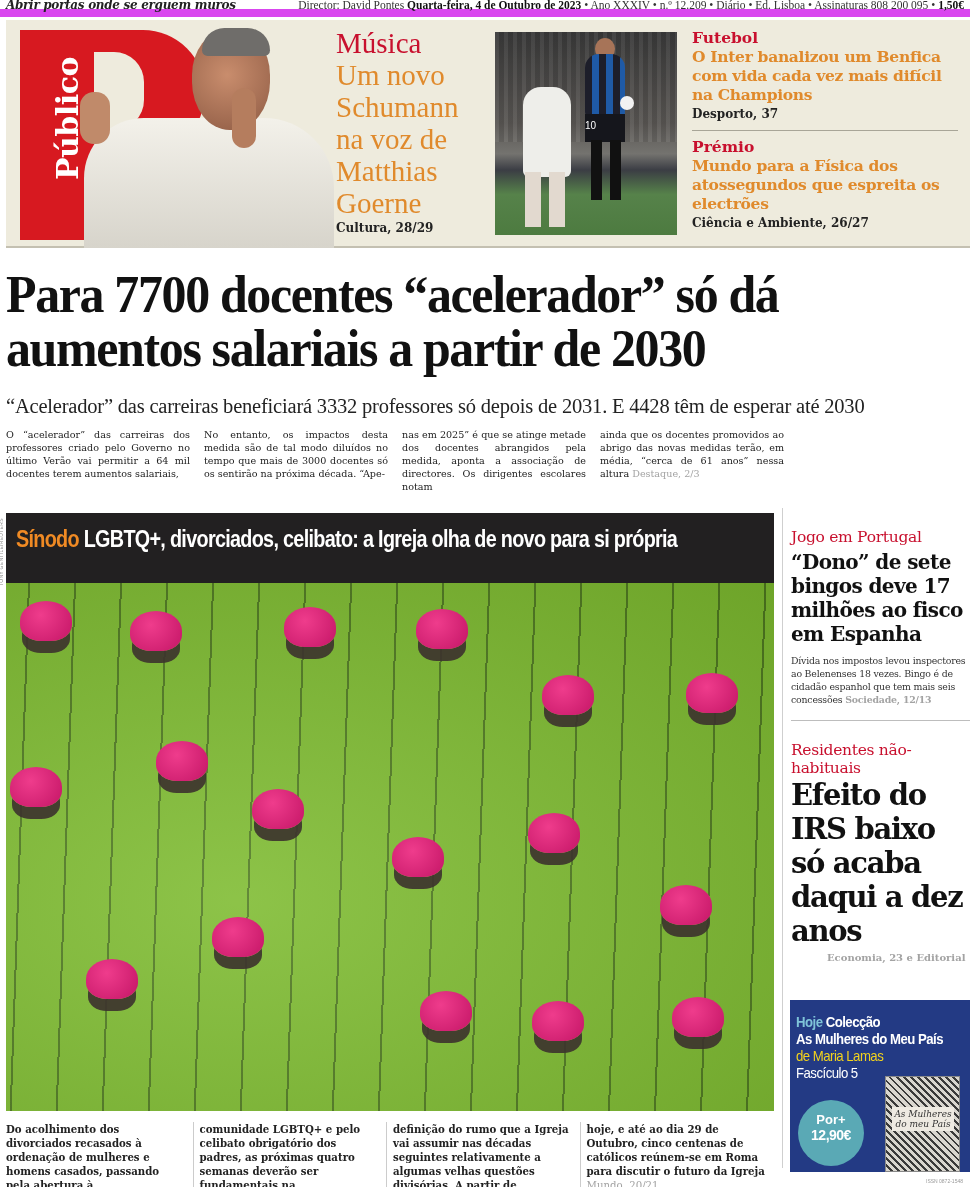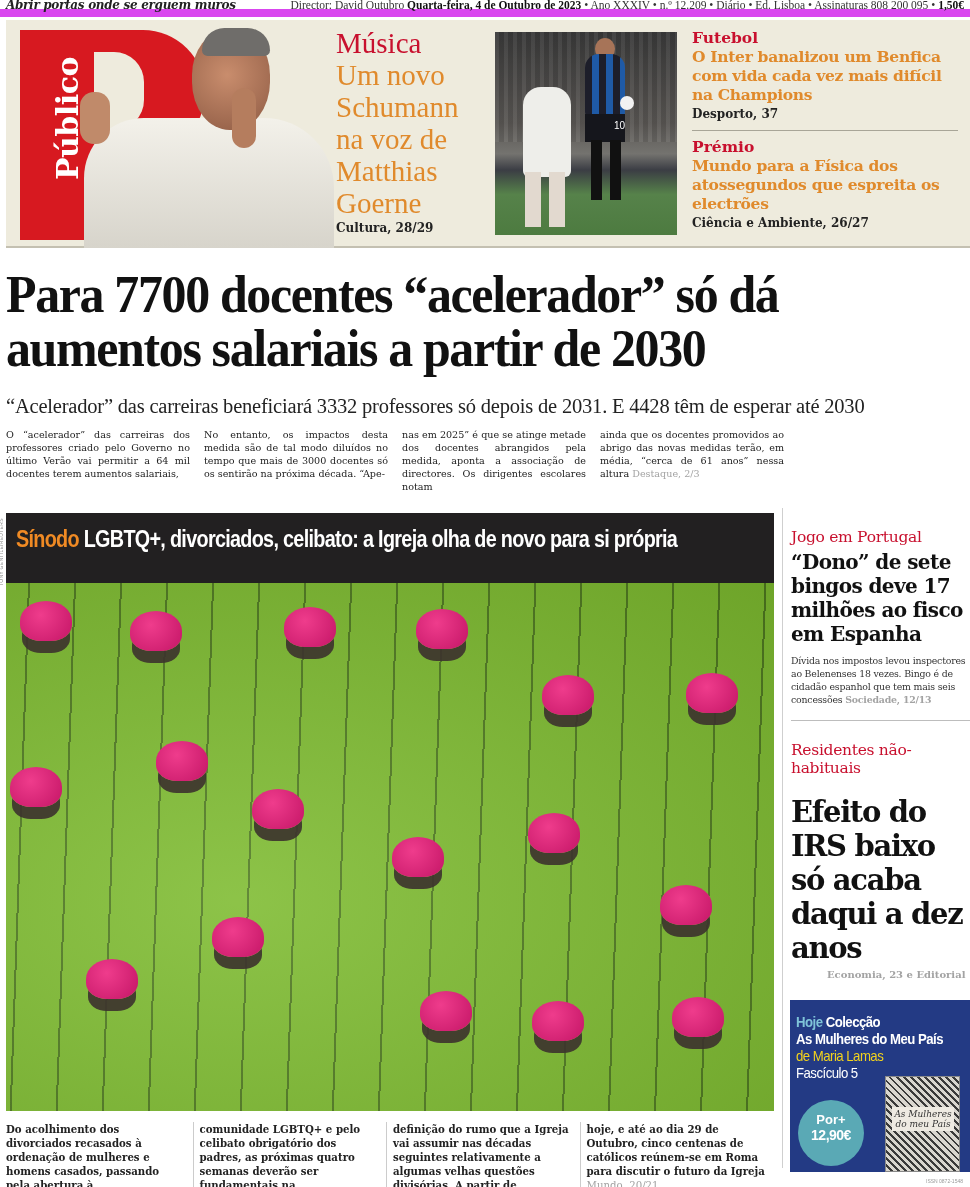--- a/index.html
+++ b/index.html
@@ -29,21 +29,21 @@
   .music .kicker { font-family: "Liberation Serif", serif; font-size: 29px; line-height: 31px; color: #c8102e; }
   .music .title { font-family: "Liberation Serif", serif; font-size: 29px; line-height: 32px; color: #e08a2c; }
   .music .section { font-family: "DejaVu Serif", serif; font-weight: bold; font-size: 12px; color: #222; margin-top: 2px; }
 
   .football-photo { position: absolute; left: 489px; top: 12px; width: 182px; height: 203px; background: linear-gradient(180deg,#3a3a3a 0%,#5a5754 45%,#74736f 60%,#3b3d44 68%, #56824a 80%, #4d7b40 100%); overflow: hidden; }
   .fp-crowd { position: absolute; left: 0; top: 0; width: 182px; height: 110px; background: repeating-linear-gradient(90deg, rgba(255,255,255,0.05) 0 4px, rgba(0,0,0,0.08) 4px 9px); }
   .fp-player1 { position: absolute; left: 28px; top: 55px; width: 48px; height: 90px; background: #eeeeea; border-radius: 18px 18px 6px 6px; }
   .fp-player1-legs { position: absolute; left: 30px; top: 140px; width: 40px; height: 55px; background: linear-gradient(90deg,#e2d9cf 0 40%, transparent 40% 60%, #e2d9cf 60%); }
   .fp-player2 { position: absolute; left: 90px; top: 22px; width: 40px; height: 62px; background: repeating-linear-gradient(90deg,#1d1e2a 0 7px,#1f5aa6 7px 14px); border-radius: 14px 14px 4px 4px; }
   .fp-player2-head { position: absolute; left: 100px; top: 6px; width: 20px; height: 22px; background: #a77458; border-radius: 50%; }
-  .fp-player2-shorts { position: absolute; left: 90px; top: 82px; width: 40px; height: 28px; background: #15161c; color: #fff; font-family: "Liberation Sans", sans-serif; font-size: 10px; text-align: right; padding-top: 6px; }
+  .fp-player2-shorts { position: absolute; left: 90px; top: 82px; width: 40px; height: 28px; background: #15161c; color: #fff; font-family: "Liberation Sans", sans-serif; font-size: 10px; text-align: left; padding-top: 6px; }
   .fp-player2-legs { position: absolute; left: 96px; top: 108px; width: 30px; height: 60px; background: linear-gradient(90deg,#111 0 35%, transparent 35% 65%, #111 65%); }
   .fp-ball { position: absolute; left: 125px; top: 64px; width: 14px; height: 14px; background: #f2f2f2; border-radius: 50%; }
 
   .side-stories { position: absolute; left: 686px; top: 8px; width: 272px; }
   .side-story .kicker { font-family: "DejaVu Serif", serif; font-weight: bold; font-size: 15.5px; line-height: 19px; color: #c8102e; }
   .side-story .title { font-family: "DejaVu Serif", serif; font-weight: bold; font-size: 15.5px; line-height: 19px; color: #e08a2c; letter-spacing: -0.3px; }
   .side-story .section { font-family: "DejaVu Serif", serif; font-weight: bold; font-size: 12px; line-height: 16px; color: #222; margin-top: 2px; }
   .side-divider { height: 1px; background: #a8a597; margin: 8px 6px 6px 0; }
 
   
@@ -67,21 +67,21 @@
   .synod-body .col { width: 192px; padding: 0 8px 0 0; font-family: "DejaVu Serif", serif; font-weight: bold; font-size: 10.2px; line-height: 14px; color: #222; border-right: 1px solid #ccc; margin-right: 6px; }
   .synod-body .col:last-child { border-right: none; margin-right: 0; }
   .synod-body .ref { font-weight: normal; color: #a3a3a3; }
 
   
   .right-col { position: absolute; left: 782px; top: 508px; width: 188px; border-left: 1px solid #cfcfcf; padding-left: 8px; height: 660px; }
   .rc-kicker { font-family: "DejaVu Serif", serif; font-size: 15.5px; line-height: 18px; color: #c8102e; letter-spacing: -0.3px; margin-top: 20px; }
   .rc-title1 { font-family: "DejaVu Serif", serif; font-weight: bold; font-size: 20px; line-height: 24px; color: #111; letter-spacing: -0.6px; margin-top: 4px; }
   .rc-deck { font-family: "DejaVu Serif", serif; font-size: 9.4px; line-height: 13px; color: #333; margin-top: 8px; letter-spacing: -0.2px; }
   .rc-divider { height: 1px; background: #bdbdbd; margin: 14px 0 8px 0; }
-  .rc-title2 { font-family: "DejaVu Serif", serif; font-weight: bold; font-size: 29px; line-height: 34px; color: #111; letter-spacing: -1.3px; margin-top: 18px; }
+  .rc-title2 { font-family: "DejaVu Serif", serif; font-weight: bold; font-size: 29px; line-height: 34px; color: #111; letter-spacing: -1.3px; margin-top: 1px; }
   .rc-section { font-family: "DejaVu Serif", serif; font-weight: bold; font-size: 10px; color: #a3a3a3; margin-top: 4px; margin-left: 36px; }
 
   .promo-box { position: absolute; left: 790px; top: 1000px; width: 180px; height: 172px; background: #233a84; overflow: hidden; }
   .pb-line { font-family: "Liberation Sans", sans-serif; font-weight: bold; font-size: 15px; line-height: 17px; color: #fff; letter-spacing: -0.6px; transform: scaleX(0.88); transform-origin: left top; white-space: nowrap; }
   .pb-text { position: absolute; left: 6px; top: 13px; }
   .pb-hoje { color: #7fc4d8; }
   .pb-author { color: #f2d21c; font-weight: normal; }
   .pb-fasc { font-weight: normal; }
   .pb-price { position: absolute; left: 8px; top: 100px; width: 66px; height: 66px; border-radius: 50%; background: #5aa9b5; color: #fff; font-family: "Liberation Sans", sans-serif; text-align: center; }
   .pb-price .p1 { font-size: 13px; margin-top: 12px; font-weight: bold; }
@@ -89,21 +89,21 @@
   .pb-book { position: absolute; left: 95px; top: 76px; width: 75px; height: 96px; background: repeating-linear-gradient(45deg,#d9d6cf 0 3px,#3a3a3a 3px 5px); border: 1px solid #888; }
   .pb-book-title { position: absolute; left: 6px; top: 30px; width: 62px; background: #eeeae2; font-family: "DejaVu Serif", serif; font-style: italic; font-size: 9px; text-align: center; color: #333; line-height: 10px; padding: 2px 0; }
   .issn { position: absolute; left: 926px; top: 1178px; font-family: "Liberation Sans", sans-serif; font-size: 5px; color: #999; }
 </style>
 </head>
 <body>
 
 <div class="topbar">
   <span class="slogan">Abrir portas onde se erguem muros</span>
   <span class="masthead-info">
-    <span>Director: David Outubro</span>
+    <span>Director: David Pontes</span>
     <b>Quarta-feira, 4 de Outubro de 2023</b>
     <span>• Ano XXXIV • n.º 12.209 • Diário • Ed. Lisboa • Assinaturas 808 200 095 •</span>
     <b>1,50€</b>
   </span>
 </div>
 
 <div class="promo">
   <div class="logo-p">
     <div class="stem"></div>
     <div class="bowl"></div>

